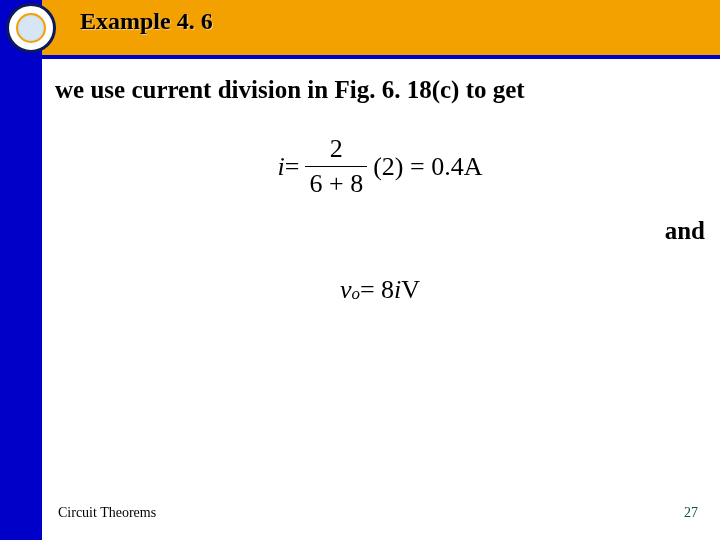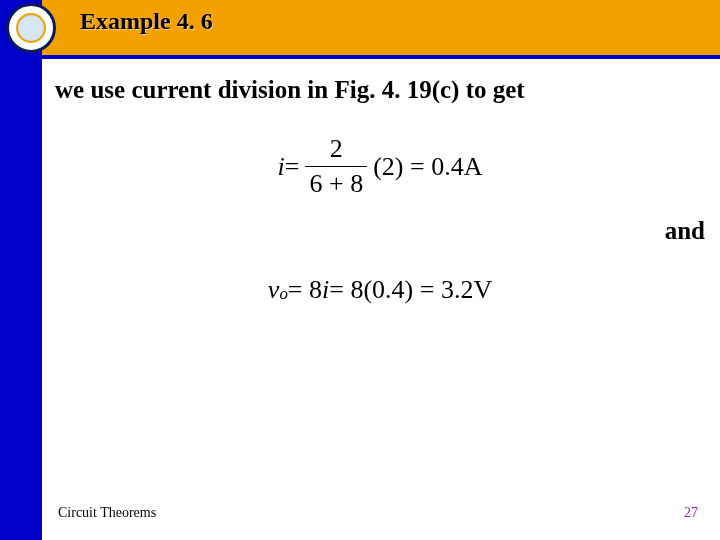--- a/index.html
+++ b/index.html
@@ -32,38 +32,38 @@
   .frac .den { border-top: 1.5px solid #000; padding: 2px 4px 0; }
   .sub { font-size: 0.65em; font-style: italic; vertical-align: sub; position: relative; top: 4px; }
   .and { font-size: 25px; font-weight: bold; margin-top: 4px; text-align: right; }
   .footer {
     position: absolute; left: 0; bottom: 12px; width: 720px; height: 30px;
     display: flex; align-items: center; font-size: 14px;
     font-family: "Times New Roman", serif;
   }
   .footer .fl { position: absolute; left: 58px; color: #000; }
   .footer .fc { position: absolute; left: 0; width: 720px; text-align: center; color: #000; }
-  .footer .fr { position: absolute; right: 22px; color: #a21caf; }
+  .footer .fr { position: absolute; right: 22px; color: #14532d; }
 </style>
 </head>
 <body>
 
 <div class="slide">
   <div class="blue-bar"></div>
   <div class="orange-bar"></div>
   <div class="title-underline"></div>
 
   <div class="logo">
     <div class="logo-inner"></div>
   </div>
 
   <div class="title">Example 4. 6</div>
 
   <div class="body">
-    <div class="lead">we use current division in Fig. 4. 19(c) to get</div>
+    <div class="lead">we use current division in Fig. 6. 18(c) to get</div>
 
     <div class="eq-wrap">
       <span class="eq">
         <span>i</span>
         <span class="up"> = </span>
         <span class="frac">
           <span class="num">2</span>
           <span class="den">6 + 8</span>
         </span>
         <span class="up">(2) = 0.4</span>
@@ -72,21 +72,20 @@
     </div>
 
     <div class="and">and</div>
 
     <div class="eq-wrap">
       <span class="eq">
         <span>v</span>
           <span class="sub">o</span>
         <span class="up"> = 8</span>
           <span>i</span>
-        <span class="up"> = 8(0.4) = 3.2</span>
         <span class="up">V</span>
       </span>
     </div>
   </div>
 
   <div class="footer">
     <span class="fl">Circuit Theorems</span>
     <span class="fr">27</span>
   </div>
 </div>

